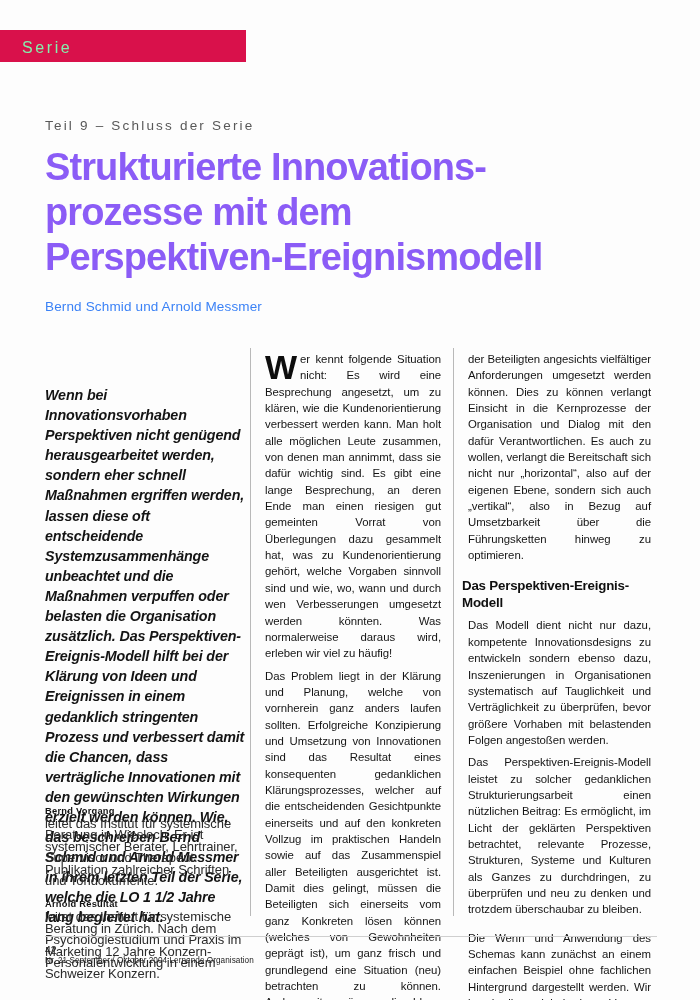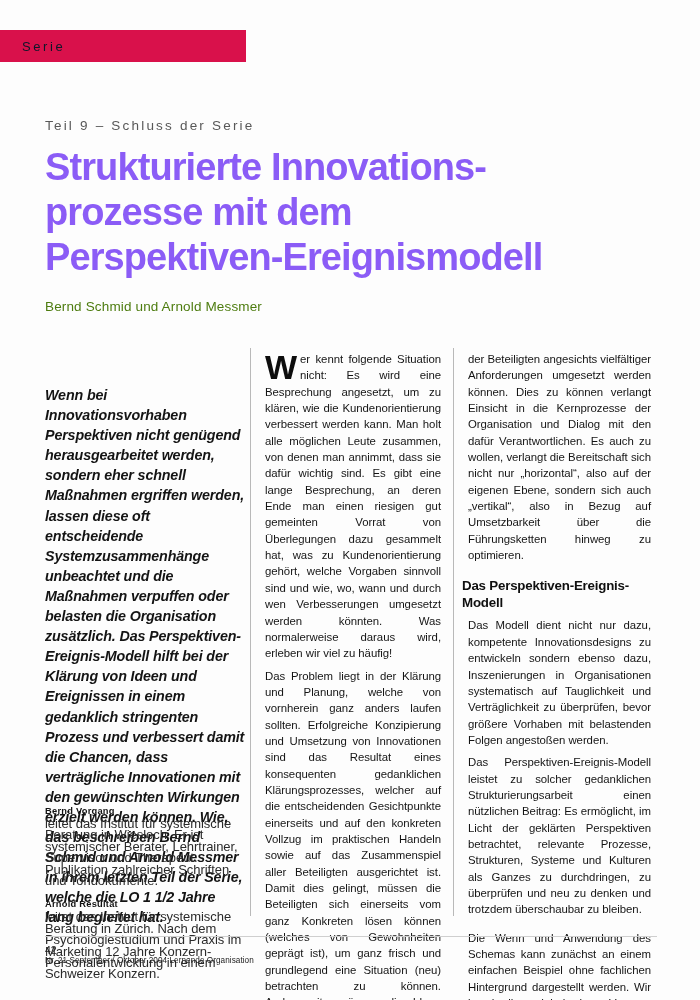--- a/index.html
+++ b/index.html
@@ -28,22 +28,22 @@
     left: 0;
     top: 30px;
     width: 246px;
     height: 32px;
     background: #d9114b;
   }
   .serie-banner .serie-label {
     position: absolute;
     left: 22px;
     top: 9px;
-    color: #0f172a;
-    font-size: 13px;
+    color: #86efac;
+    font-size: 16px;
     letter-spacing: 2.6px;
     font-weight: 400;
   }
 
   
   .header {
     position: absolute;
     left: 45px;
     top: 118px;
     width: 612px;
@@ -60,21 +60,21 @@
     line-height: 45px;
     font-weight: bold;
     letter-spacing: -0.9px;
     color: #8b5cf6;
     margin: 0;
     white-space: pre-line;
   }
   .byline {
     margin-top: 19px;
     font-size: 13.5px;
-    color: #4d7c0f;
+    color: #3b82f6;
     letter-spacing: 0.15px;
   }
 
   
   .columns {
     position: absolute;
     left: 45px;
     top: 345px;
     width: 612px;
     height: 590px;

